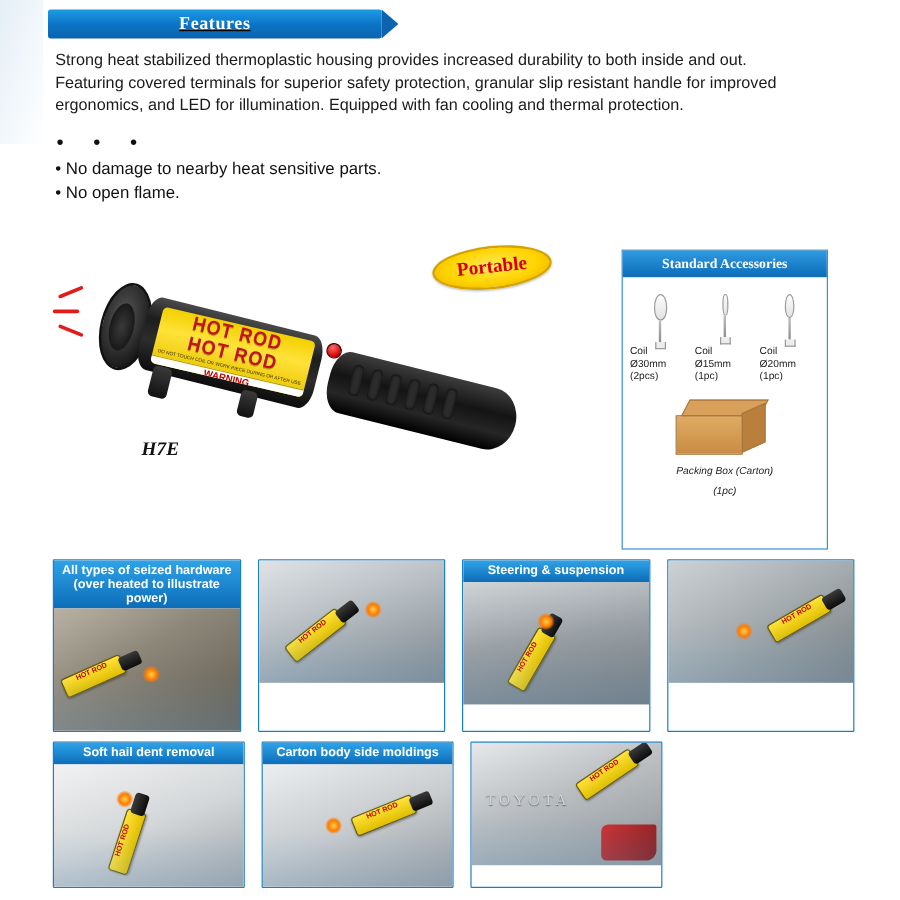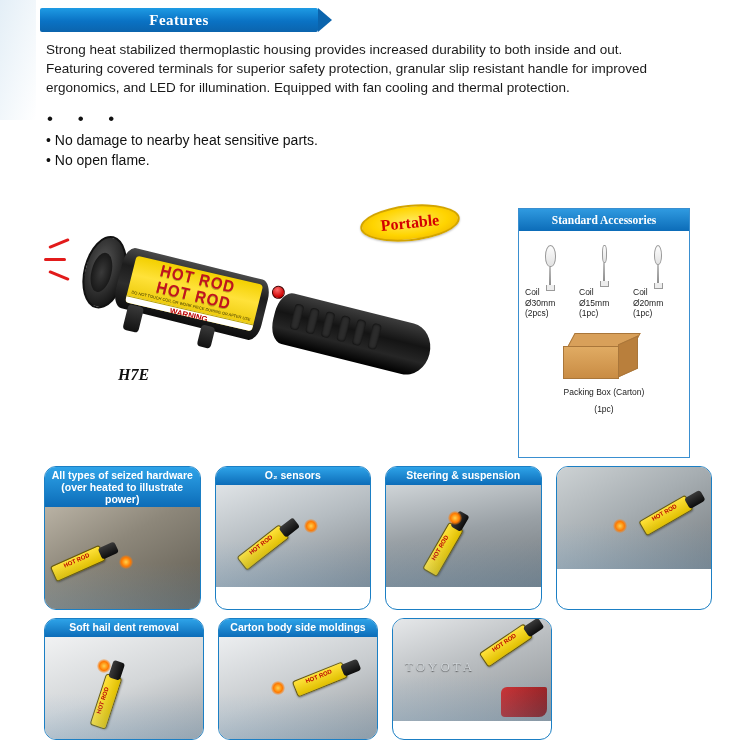--- a/index.html
+++ b/index.html
@@ -16,20 +16,21 @@
     background: #fff;
   }
 
   
   .features-banner {
     position: absolute;
     left: 40px; top: 8px;
     width: 278px; height: 24px;
     background: linear-gradient(to bottom, #1e9be4 0%, #0a72c4 55%, #0b64ad 100%);
     border-radius: 2px;
+    text-decoration: underline;
   }
   .features-banner .label {
     color: #ffffff;
     font-weight: bold;
     font-size: 15px;
     font-family: "Liberation Serif", serif;
     text-align: center;
     line-height: 24px;
     letter-spacing: .5px;
   }
@@ -291,33 +292,34 @@
     background: #b97f3c;
     border: 1px solid #a9763a;
     transform: skewY(-24deg);
   }
   .box-txt {
     text-align: center;
     font-size: 8.5px;
     color: #222;
     line-height: 11px;
     margin-top: 6px;
+    font-style: italic;
   }
 
   
   .tiles {
     position: absolute;
     left: 44px; top: 466px;
     width: 668px;
   }
   .tile-row { display: flex; gap: 14px; margin-bottom: 8px; }
   .tile {
     width: 160px;
     border: 1px solid #1b7fc4;
-    border-radius: 12px;
+    border-radius: 1px;
     overflow: hidden;
     background: #fff;
   }
   .tile-cap {
     background: linear-gradient(to bottom,#2ea3e8,#0c6cb8);
     color: #fff;
     font-size: 10.5px;
     font-weight: bold;
     text-align: center;
     padding: 2px 2px;
@@ -521,21 +523,20 @@
         <div class="tile-img ph1">
           <div class="mini-tool" style="left:6px; top:48px;">
               <div class="mt">HOT ROD</div>
             </div>
           <div class="glow" style="left:74px; top:48px;"></div>
           <div class="blue-wash"></div>
         </div>
       </div>
 
       <div class="tile">
-        <div class="tile-cap">O₂  sensors</div>
         <div class="tile-img ph2">
           <div class="mini-tool" style="left:20px; top:54px; transform:rotate(-38deg);">
               <div class="mt">HOT ROD</div>
             </div>
           <div class="glow" style="left:88px; top:34px;"></div>
           <div class="blue-wash"></div>
         </div>
       </div>
 
       <div class="tile">

